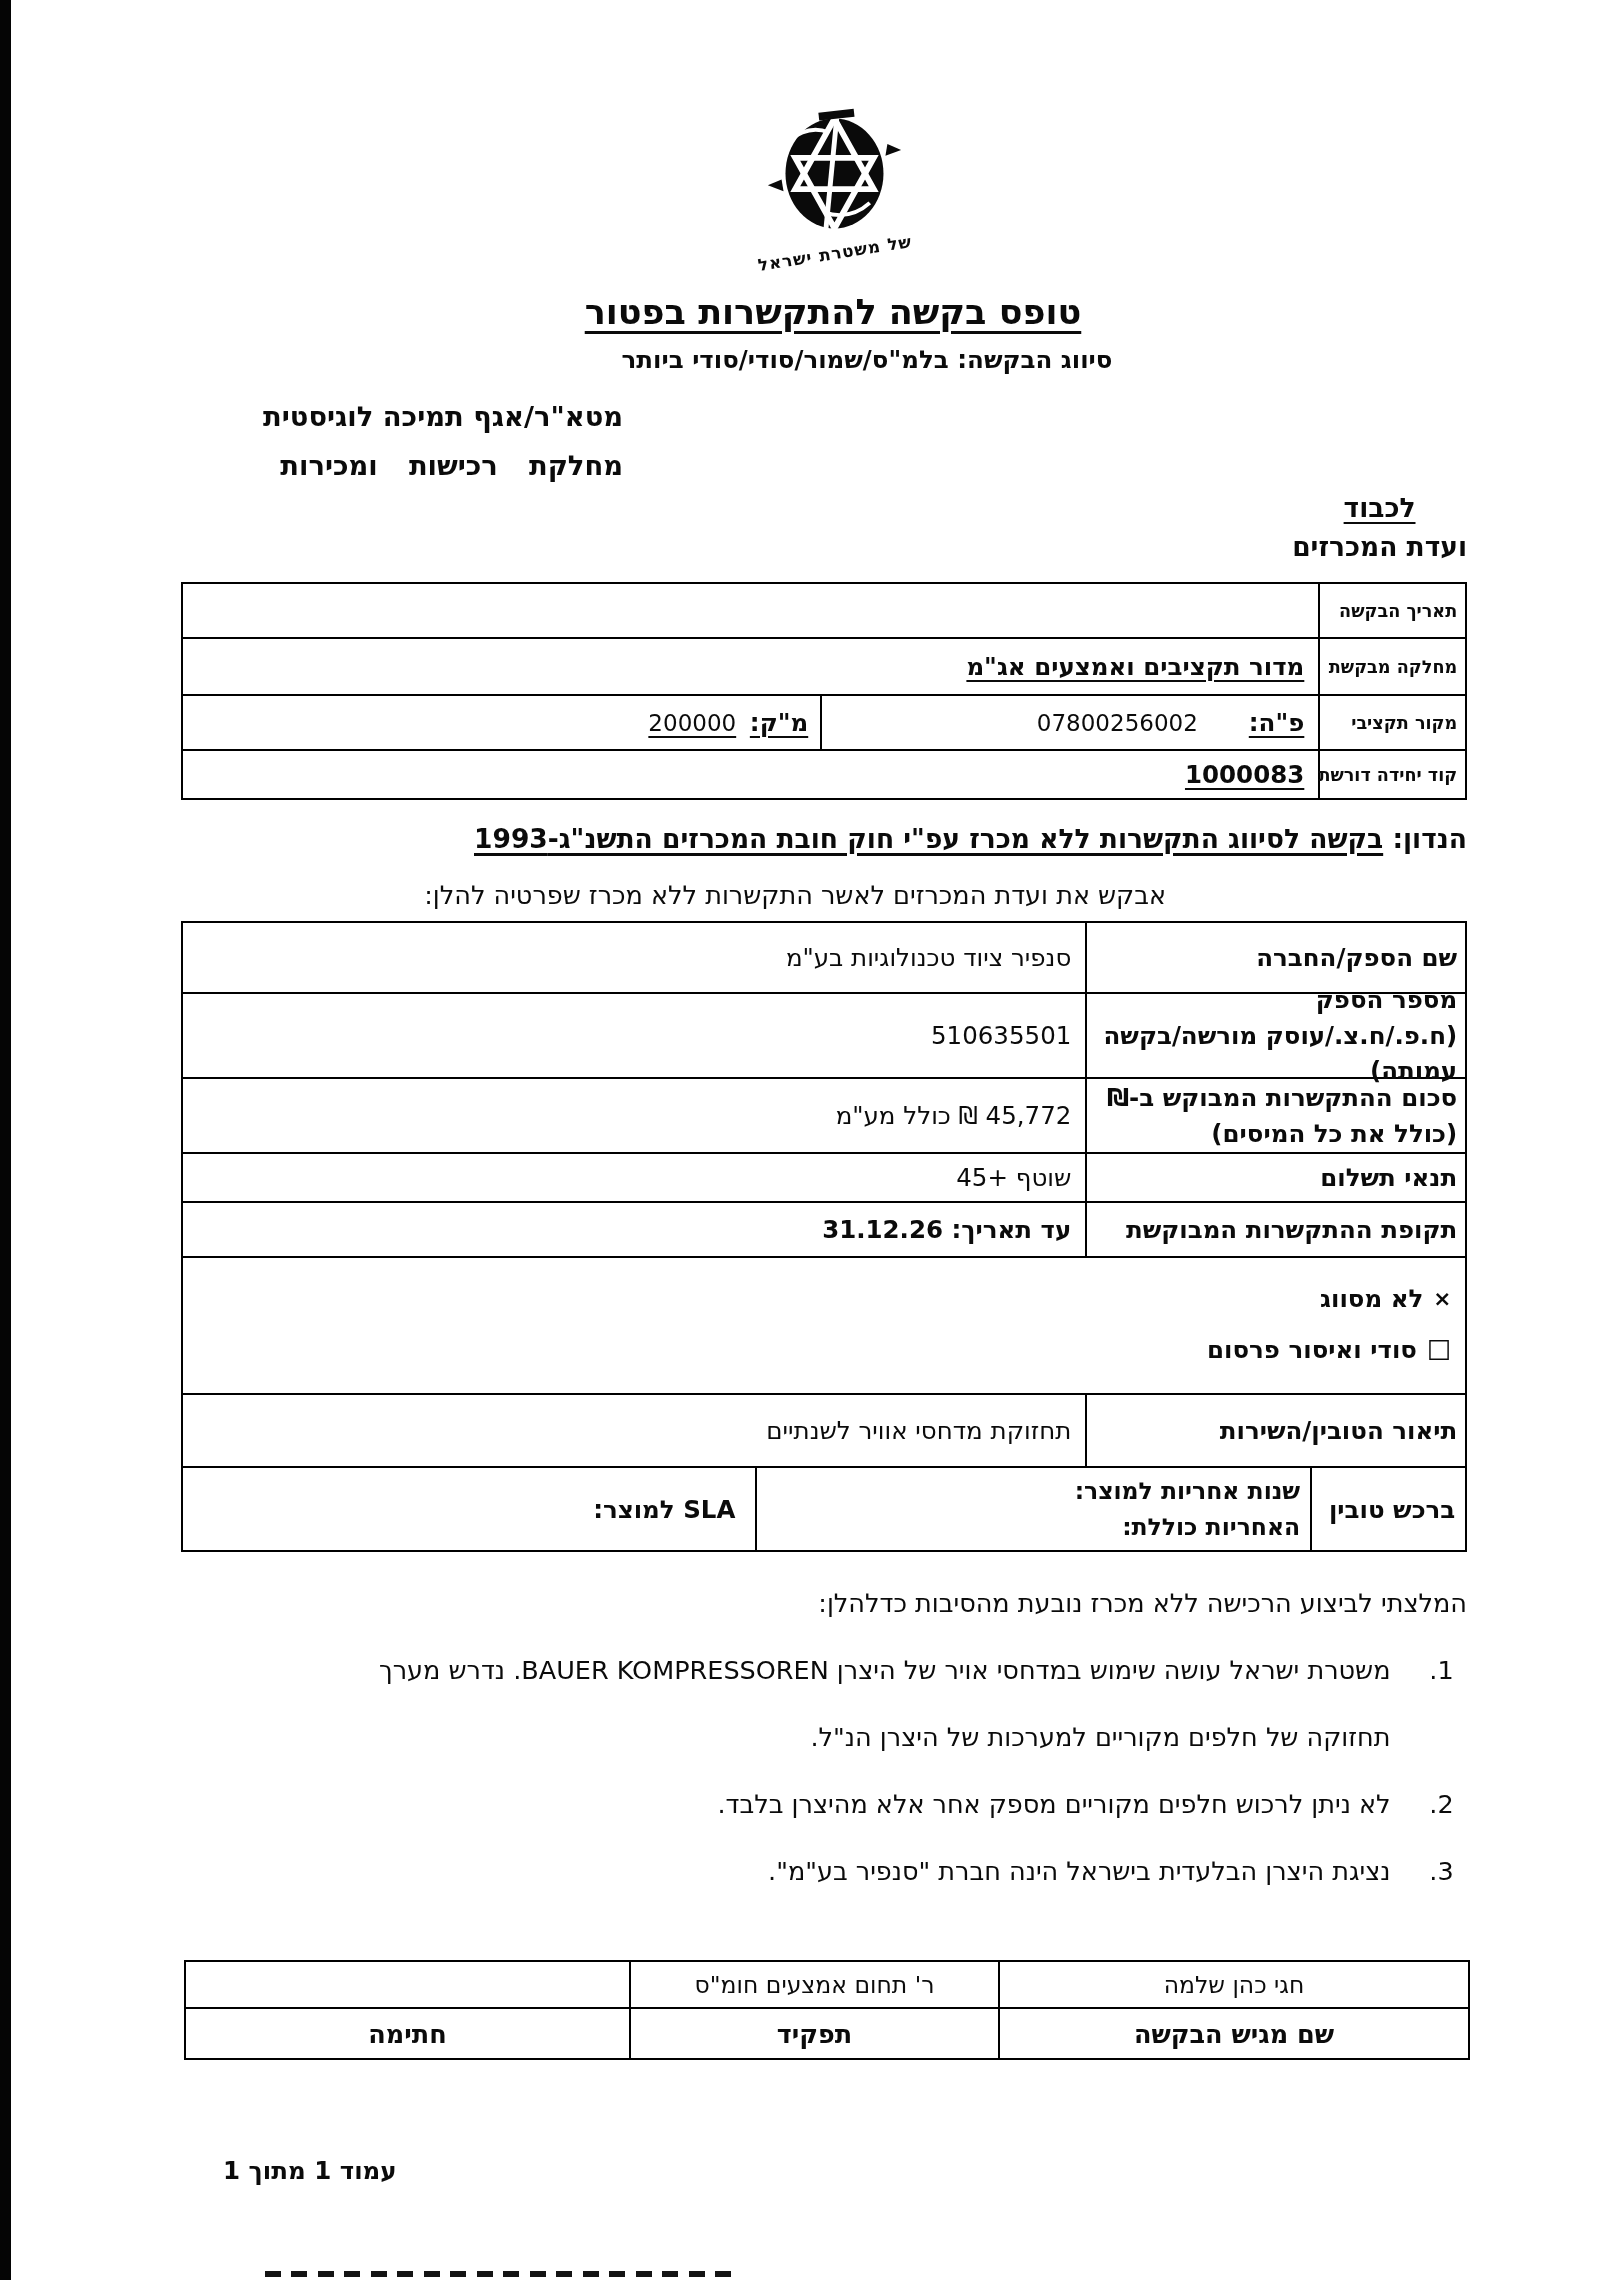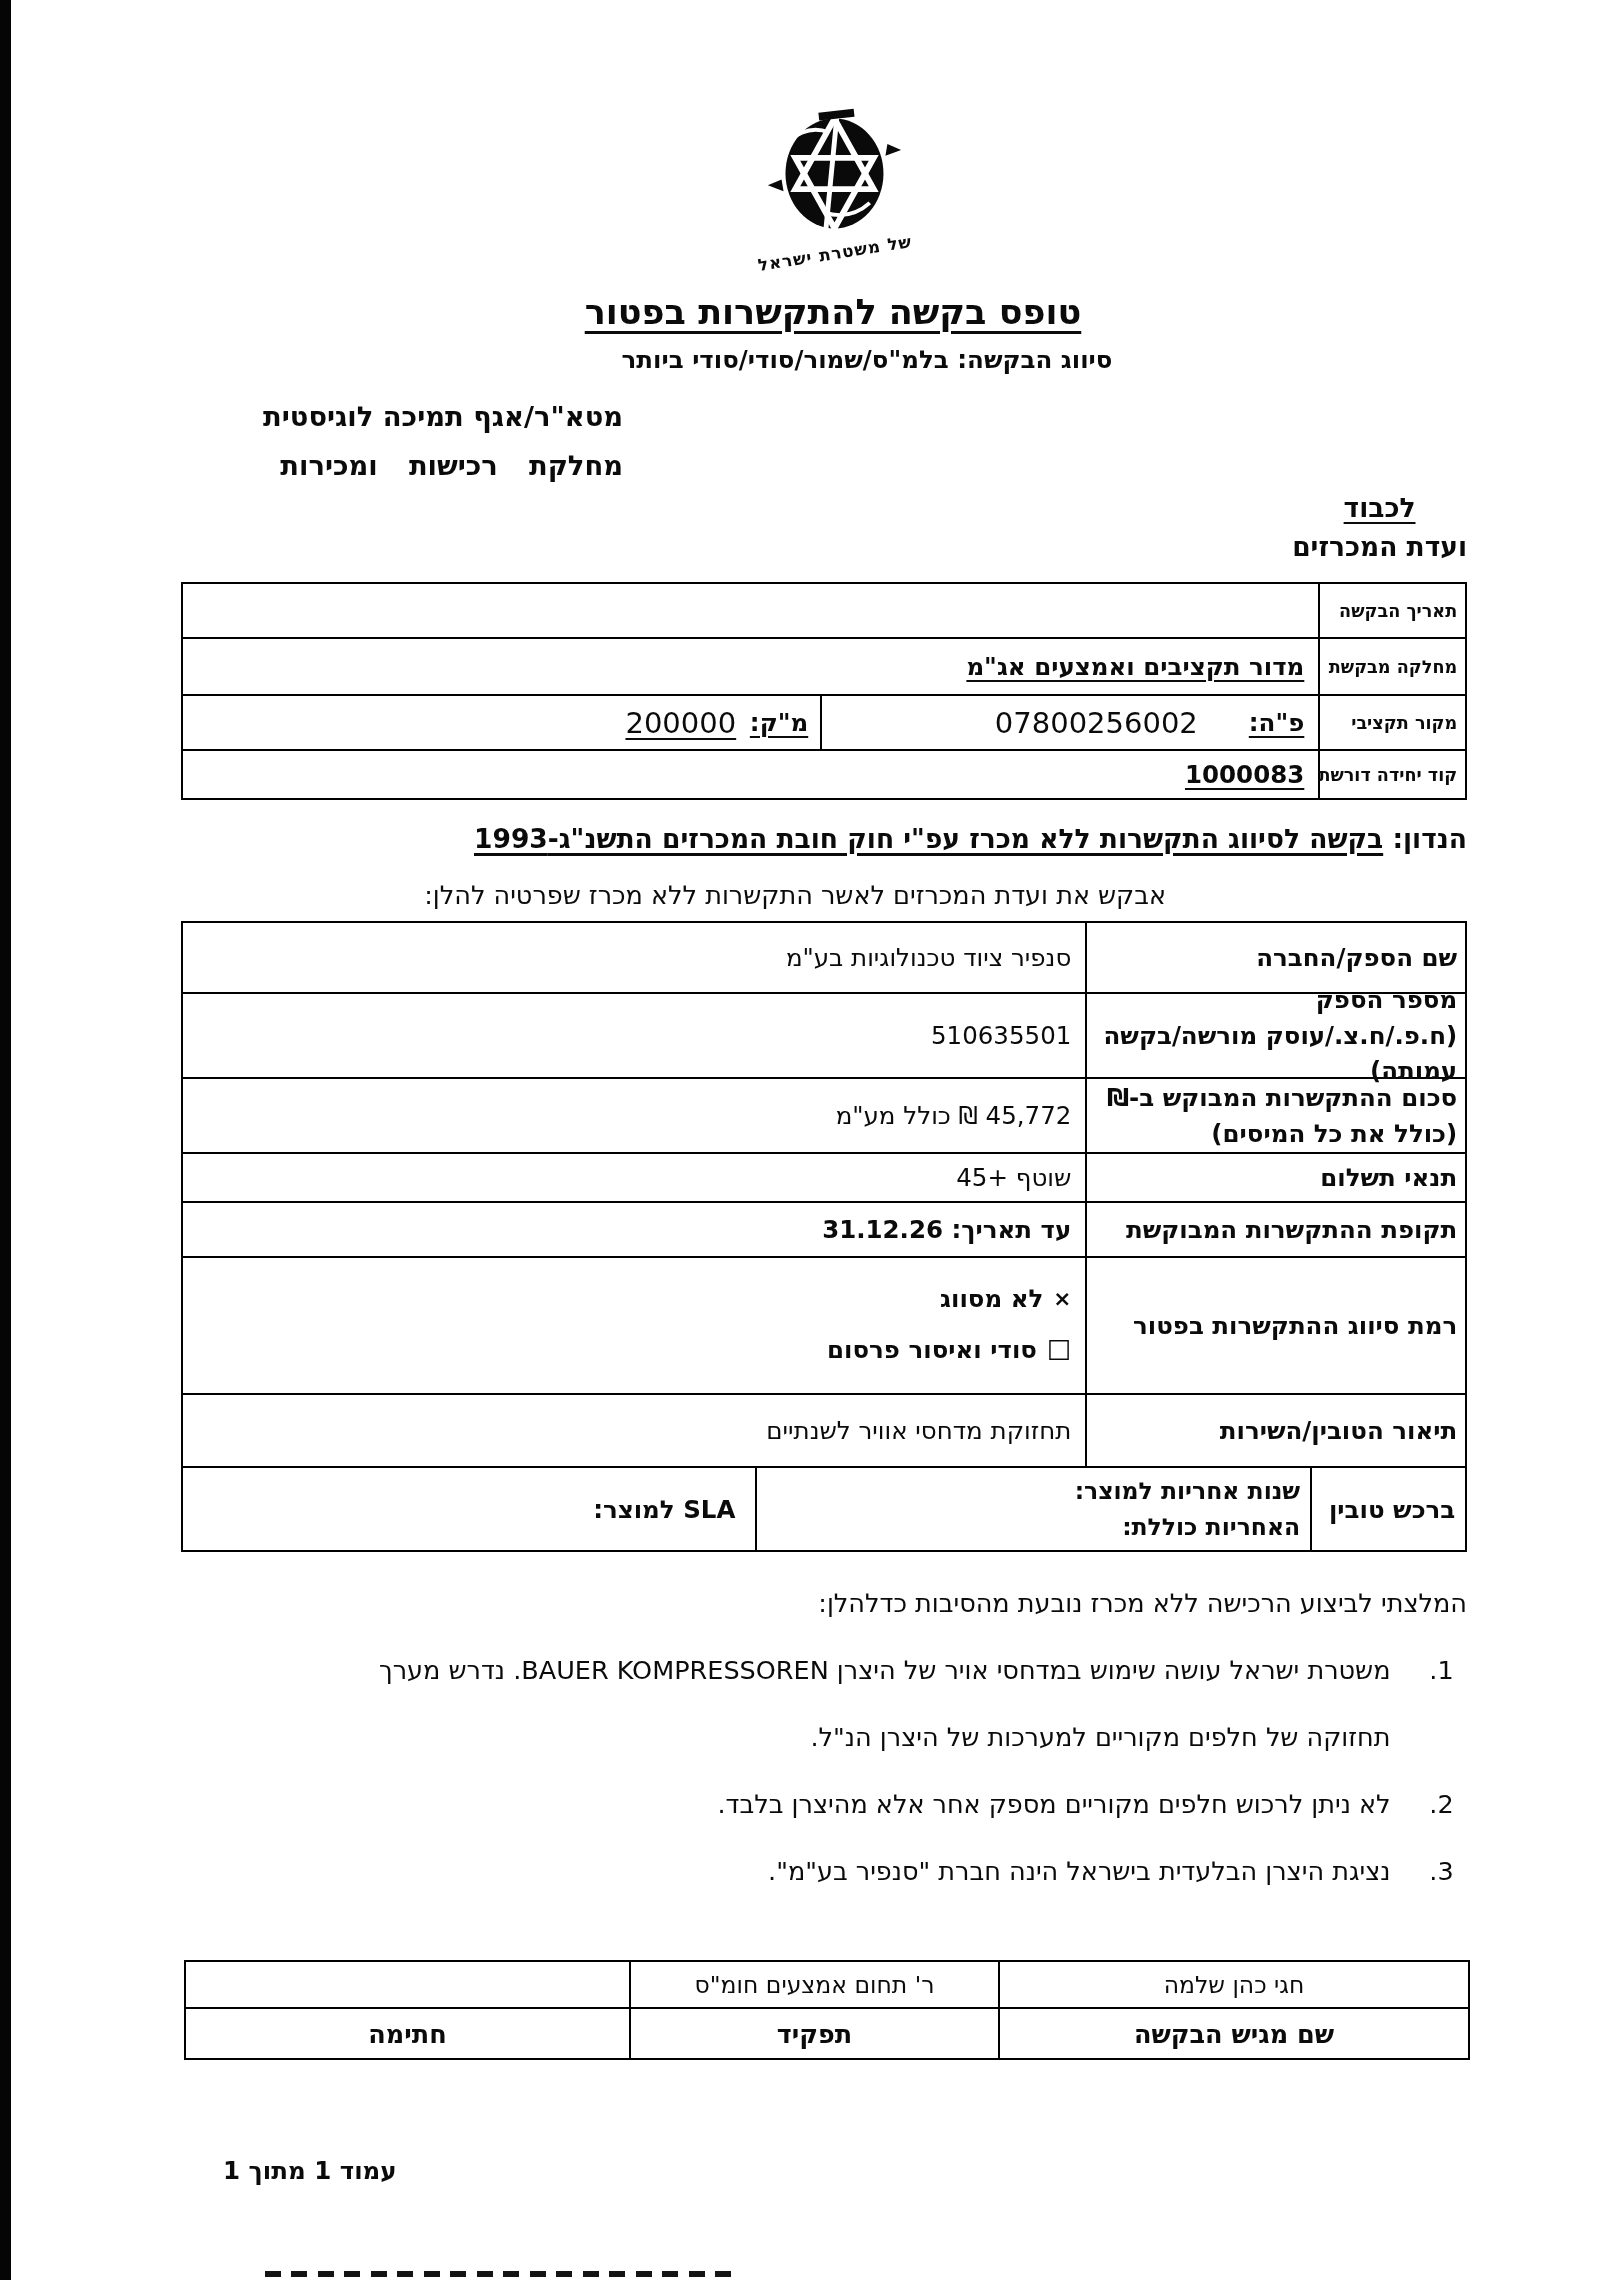--- a/index.html
+++ b/index.html
@@ -41,21 +41,21 @@
   .tlabel > div{width:100%;}
   .tval{flex:1;justify-content:flex-start;padding-right:13.7px;}
   
   .t1{top:582px;}
   .t1 .tlabel{width:147px;font-size:17.6px;white-space:nowrap;}
   .t1 .tval{font-size:24.5px;font-weight:bold;}
   .sub-pe{width:498px;height:100%;border-left:2.9px solid #000;display:flex;align-items:center;
     justify-content:flex-start;gap:51px;padding-right:13.7px;box-sizing:border-box;}
   .sub-mk{flex:1;height:100%;display:flex;align-items:center;justify-content:flex-start;
     gap:13.7px;padding-right:11.8px;box-sizing:border-box;}
-  .num-plain{font-weight:normal;font-size:29px;}
+  .num-plain{font-weight:normal;font-size:23px;}
   
   .subject{position:absolute;right:156px;top:823px;font-size:26.5px;font-weight:bold;}
   .subject .u{text-decoration-thickness:2.5px;}
   .request-line{position:absolute;right:457px;top:880px;font-size:25.5px;}
   
   .t2{top:921px;}
   .t2 .tlabel{width:380px;font-size:24.5px;line-height:1.45;align-items:center;}
   .t2 .tval{font-size:24.5px;}
   .opt{display:flex;align-items:center;gap:9.8px;line-height:1;}
   .opt .mark{font-size:27.4px;font-weight:bold;}
@@ -194,23 +194,20 @@
         </div>
       <div class="tcell tval">שוטף +45</div>
     </div>
     <div class="trow" style="height:55px;">
       <div class="tcell tlabel">
           <div>תקופת ההתקשרות המבוקשת</div>
         </div>
       <div class="tcell tval bold">עד תאריך: 31.12.26</div>
     </div>
     <div class="trow" style="height:137px;">
-      <div class="tcell tlabel">
-          <div>רמת סיווג ההתקשרות בפטור</div>
-        </div>
       <div class="tcell tval">
         <div class="opts">
           <div class="opt">
             <span class="mark small">×</span>
             <span class="otext">לא מסווג</span>
           </div>
           <div class="opt">
             <span class="mark">☐</span>
             <span class="otext">סודי ואיסור פרסום</span>
           </div>

